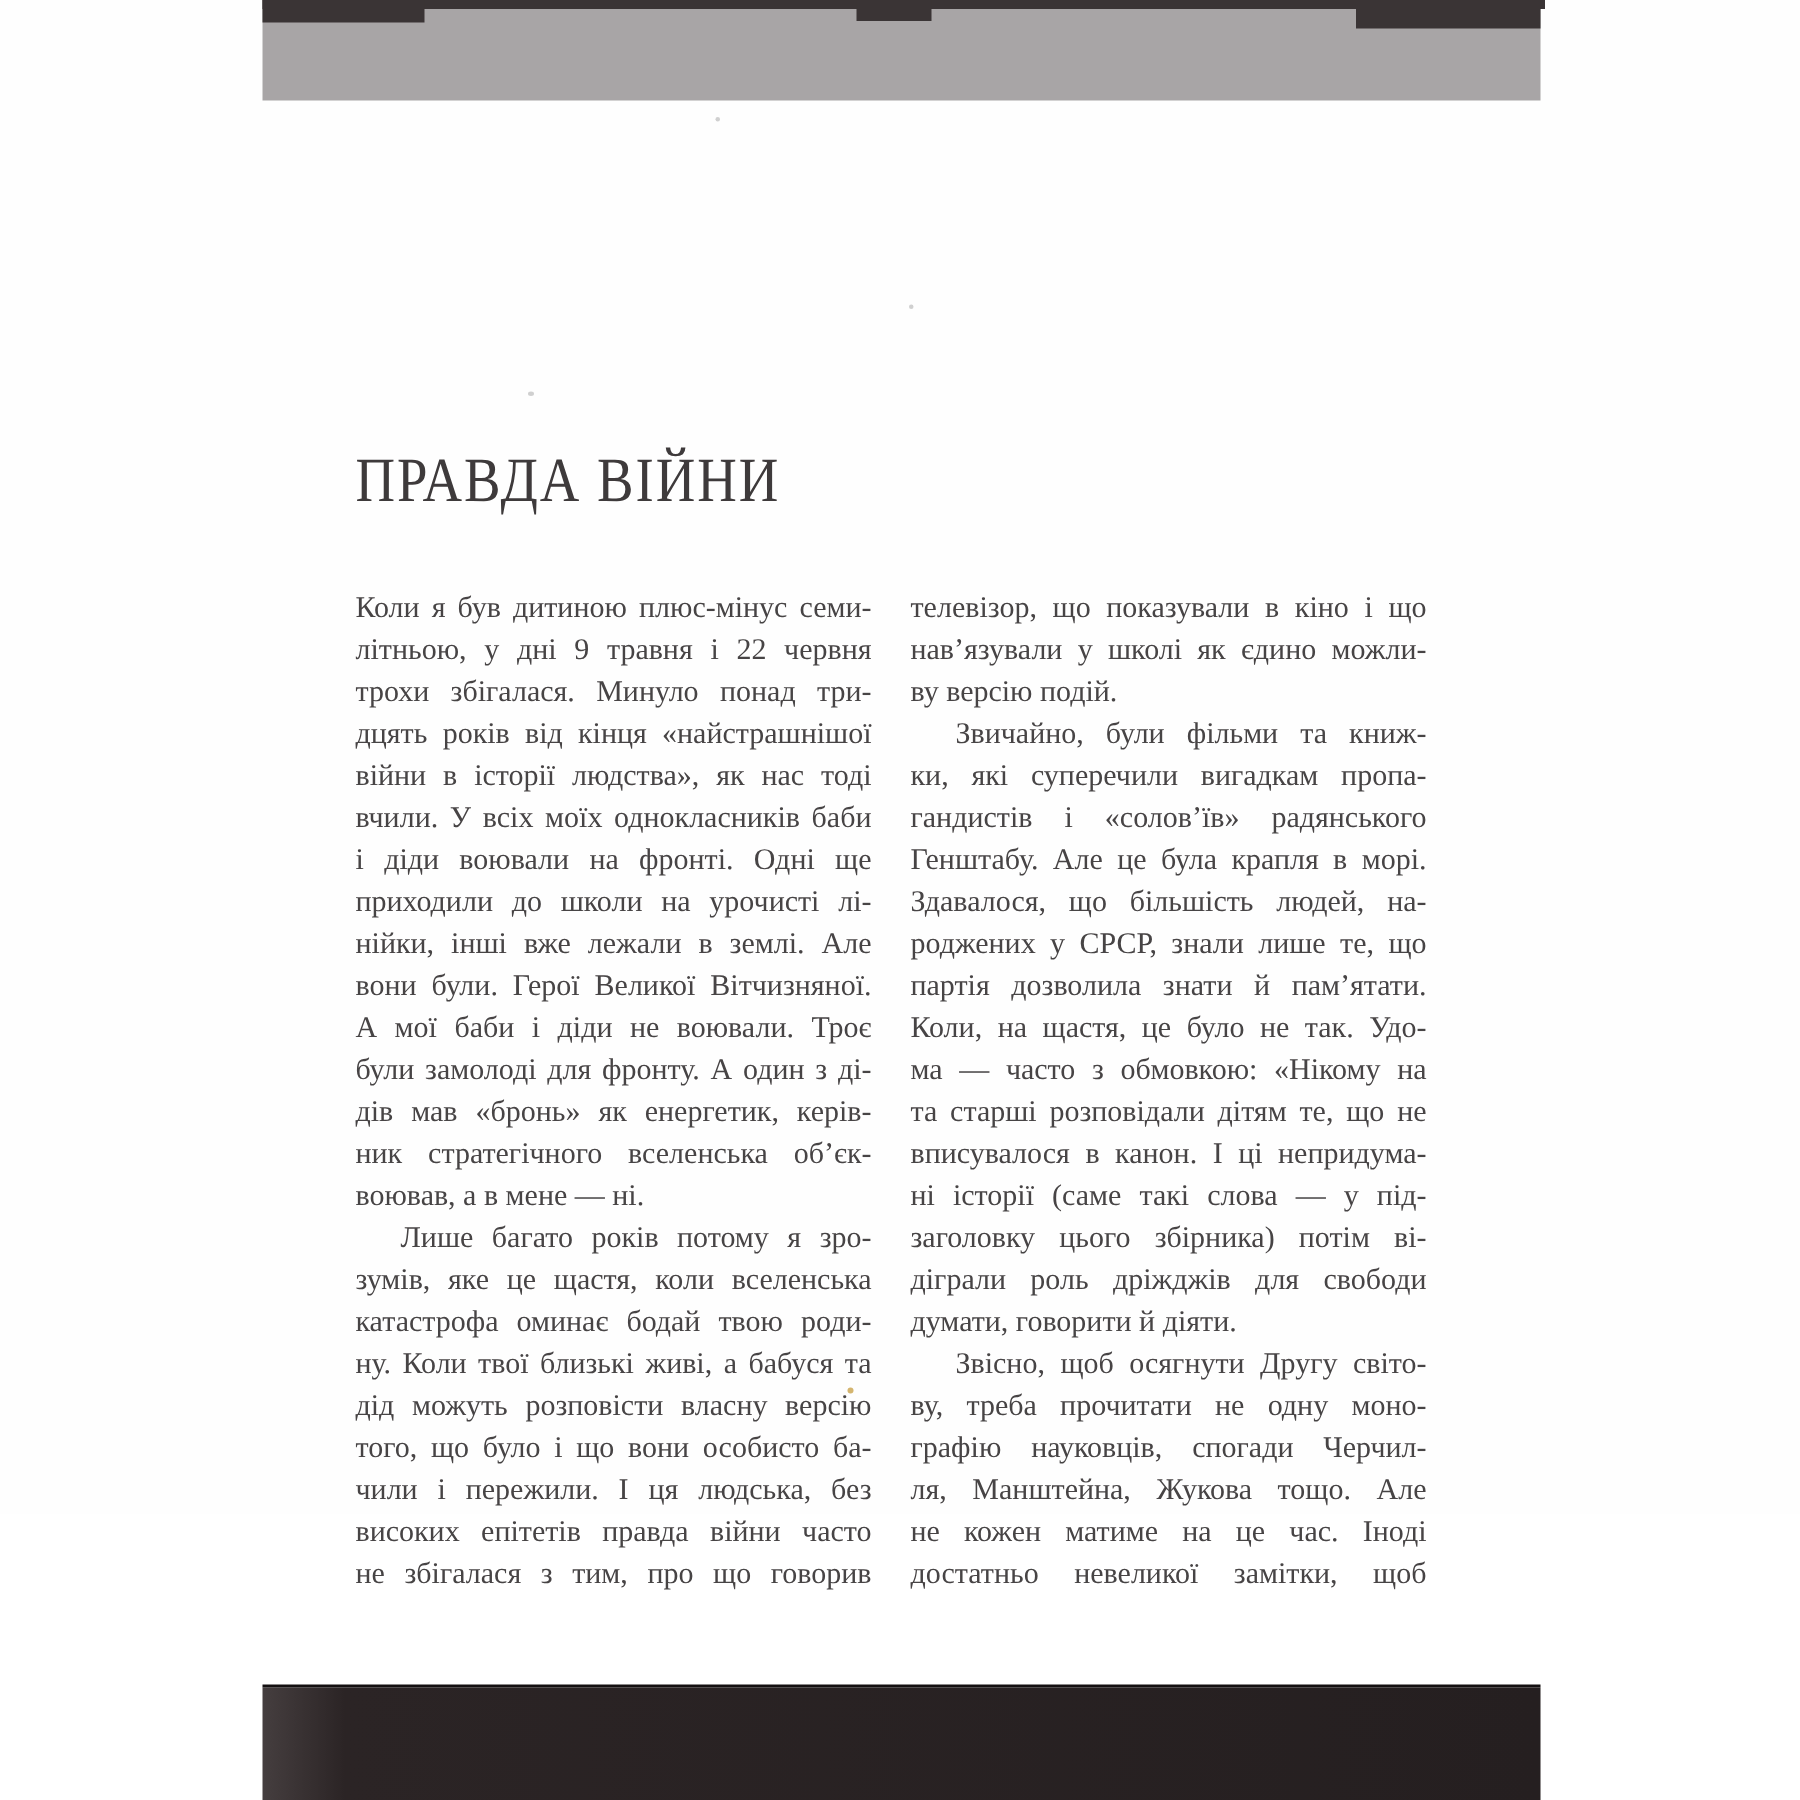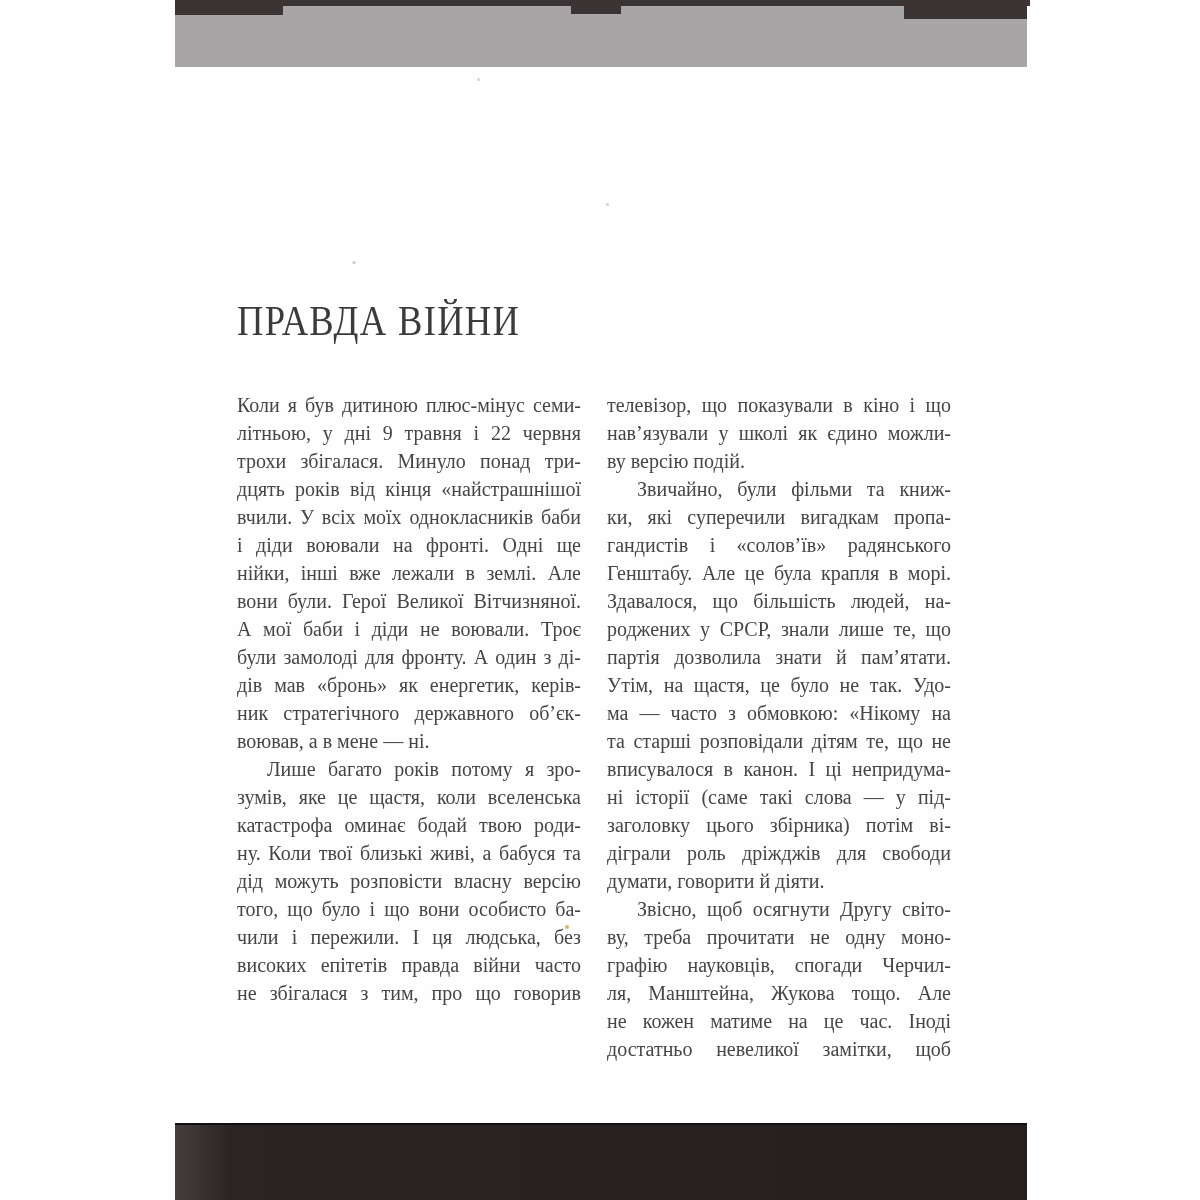--- a/index.html
+++ b/index.html
@@ -111,28 +111,30 @@
 
   <div class="page-title">ПРАВДА ВІЙНИ</div>
 
   <div class="columns">
     <div class="col">
         <div class="para">
           <div class="line">Коли я був дитиною плюс-мінус семи-</div>
           <div class="line">літньою, у дні 9 травня і 22 червня</div>
           <div class="line">трохи збігалася. Минуло понад три-</div>
           <div class="line">дцять років від кінця «найстрашнішої</div>
+          <div class="line">війни в історії людства», як нас тоді</div>
           <div class="line">вчили. У всіх моїх однокласників баби</div>
           <div class="line">і діди воювали на фронті. Одні ще</div>
+          <div class="line">приходили до школи на урочисті лі-</div>
           <div class="line">нійки, інші вже лежали в землі. Але</div>
           <div class="line">вони були. Герої Великої Вітчизняної.</div>
           <div class="line">А мої баби і діди не воювали. Троє</div>
           <div class="line">були замолоді для фронту. А один з ді-</div>
           <div class="line">дів мав «бронь» як енергетик, керів-</div>
-          <div class="line">ник стратегічного державного об’єк-</div>
+          <div class="line">ник стратегічного вселенська об’єк-</div>
           <div class="line endpara">воював, а в мене — ні.</div>
         </div>
         <div class="para">
           <div class="line indent">Лише багато років потому я зро-</div>
           <div class="line">зумів, яке це щастя, коли вселенська</div>
           <div class="line">катастрофа оминає бодай твою роди-</div>
           <div class="line">ну. Коли твої близькі живі, а бабуся та</div>
           <div class="line">дід можуть розповісти власну версію</div>
           <div class="line">того, що було і що вони особисто ба-</div>
           <div class="line">чили і пережили. І ця людська, без</div>
@@ -147,21 +149,21 @@
           <div class="line endpara">ву версію подій.</div>
         </div>
         <div class="para">
           <div class="line indent">Звичайно, були фільми та книж-</div>
           <div class="line">ки, які суперечили вигадкам пропа-</div>
           <div class="line">гандистів і «солов’їв» радянського</div>
           <div class="line">Генштабу. Але це була крапля в морі.</div>
           <div class="line">Здавалося, що більшість людей, на-</div>
           <div class="line">роджених у СРСР, знали лише те, що</div>
           <div class="line">партія дозволила знати й пам’ятати.</div>
-          <div class="line">Утім, на щастя, це було не так. Удо-</div>
+          <div class="line">Коли, на щастя, це було не так. Удо-</div>
           <div class="line">ма — часто з обмовкою: «Нікому на</div>
           <div class="line">та старші розповідали дітям те, що не</div>
           <div class="line">вписувалося в канон. І ці непридума-</div>
           <div class="line">ні історії (саме такі слова — у під-</div>
           <div class="line">заголовку цього збірника) потім ві-</div>
           <div class="line">діграли роль дріжджів для свободи</div>
           <div class="line endpara">думати, говорити й діяти.</div>
         </div>
         <div class="para">
           <div class="line indent">Звісно, щоб осягнути Другу світо-</div>

